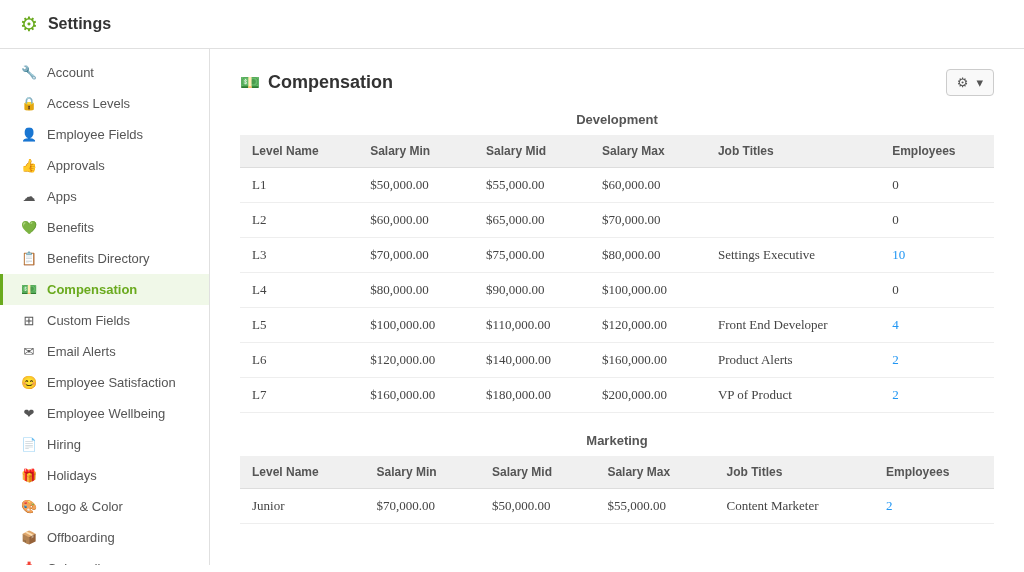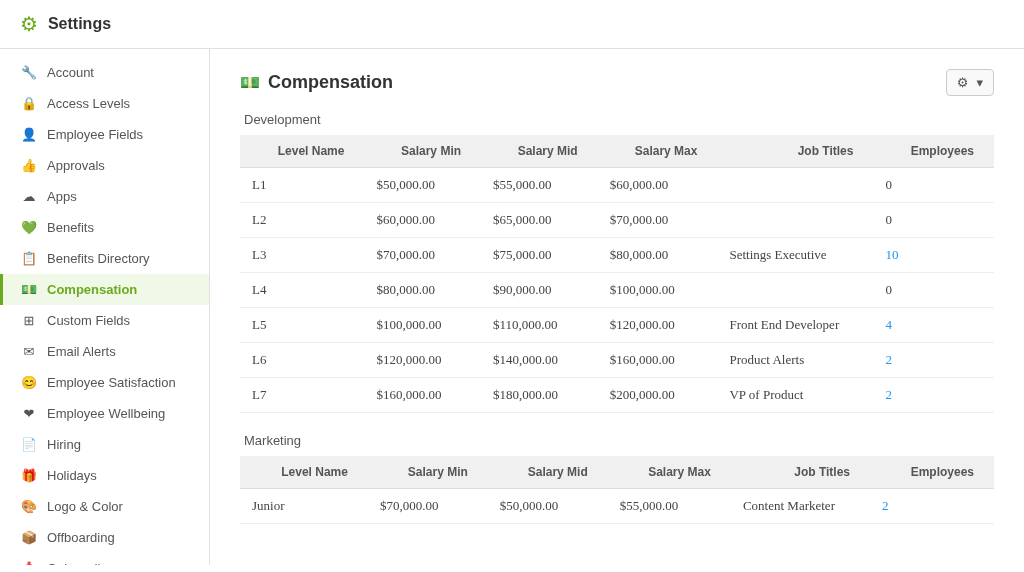--- a/index.html
+++ b/index.html
@@ -42,32 +42,32 @@
 
     .settings-btn {
       display: flex; align-items: center; padding: 5px 10px;
       border: 1px solid #ccc; border-radius: 4px; background: #f9f9f9;
       cursor: pointer; font-size: 13px; color: #555;
     }
     .settings-btn .gear { margin-right: 4px; }
     .settings-btn .caret { margin-left: 4px; }
 
     .section-title {
-      font-size: 13px; font-weight: 400; color: #555;
-      margin: 16px 0 8px 0; padding: 0 4px;
+      font-size: 13px; font-weight: 700; color: #555;
+      margin: 16px 0 8px 0; padding: 0 4px; text-align: center;
     }
 
     .comp-table {
       width: 100%; border-collapse: collapse; margin-bottom: 20px;
     }
     .comp-table thead tr {
       background: #f0f0f0;
     }
     .comp-table thead th {
-      padding: 9px 20px; text-align: right; font-weight: 600; font-size: 12px;
+      padding: 9px 12px; text-align: left; font-weight: 600; font-size: 12px;
       color: #555; border-bottom: 1px solid #ddd;
     }
     .comp-table tbody tr {
       border-bottom: 1px solid #eee;
       font-family: Liberation Serif, serif;
     }
     .comp-table tbody td {
       padding: 9px 12px; font-size: 13px; color: #444;
     }
     .link-blue { color: #2196f3; cursor: pointer; text-decoration: none; }

